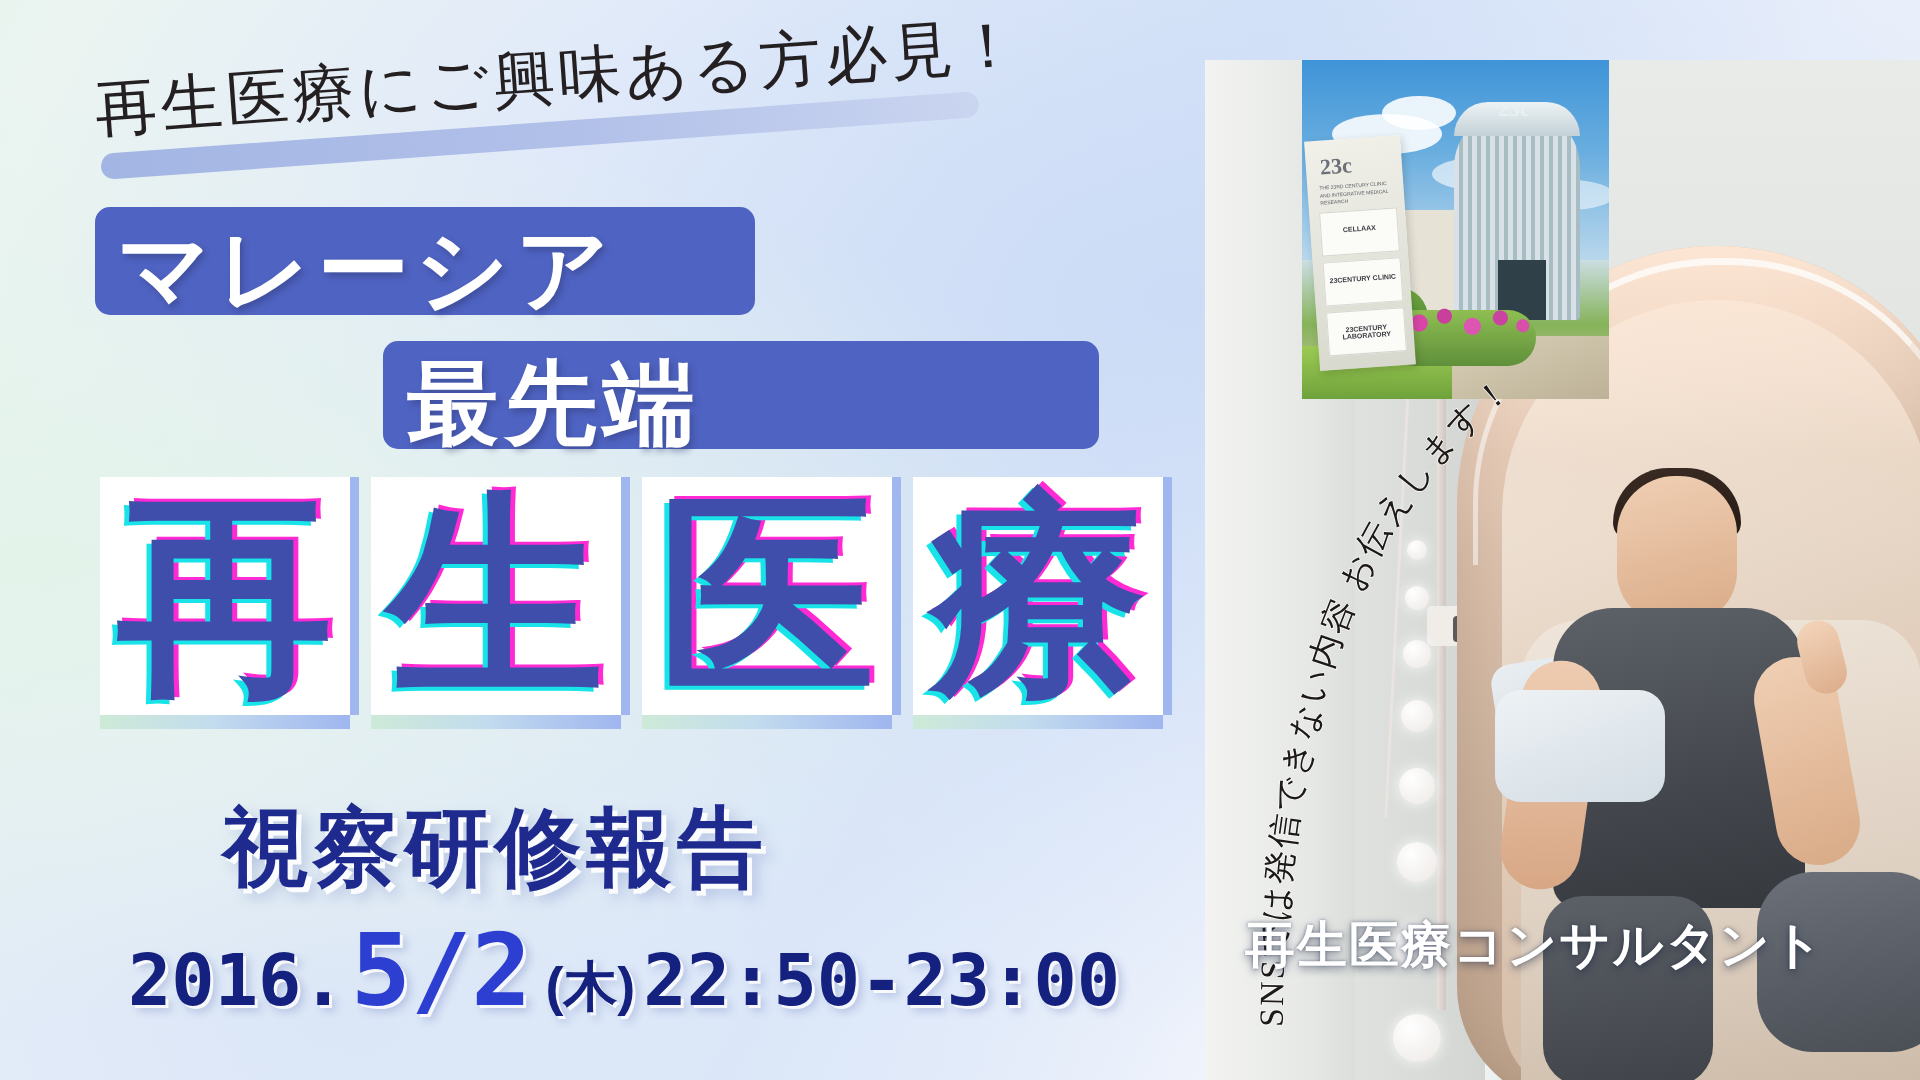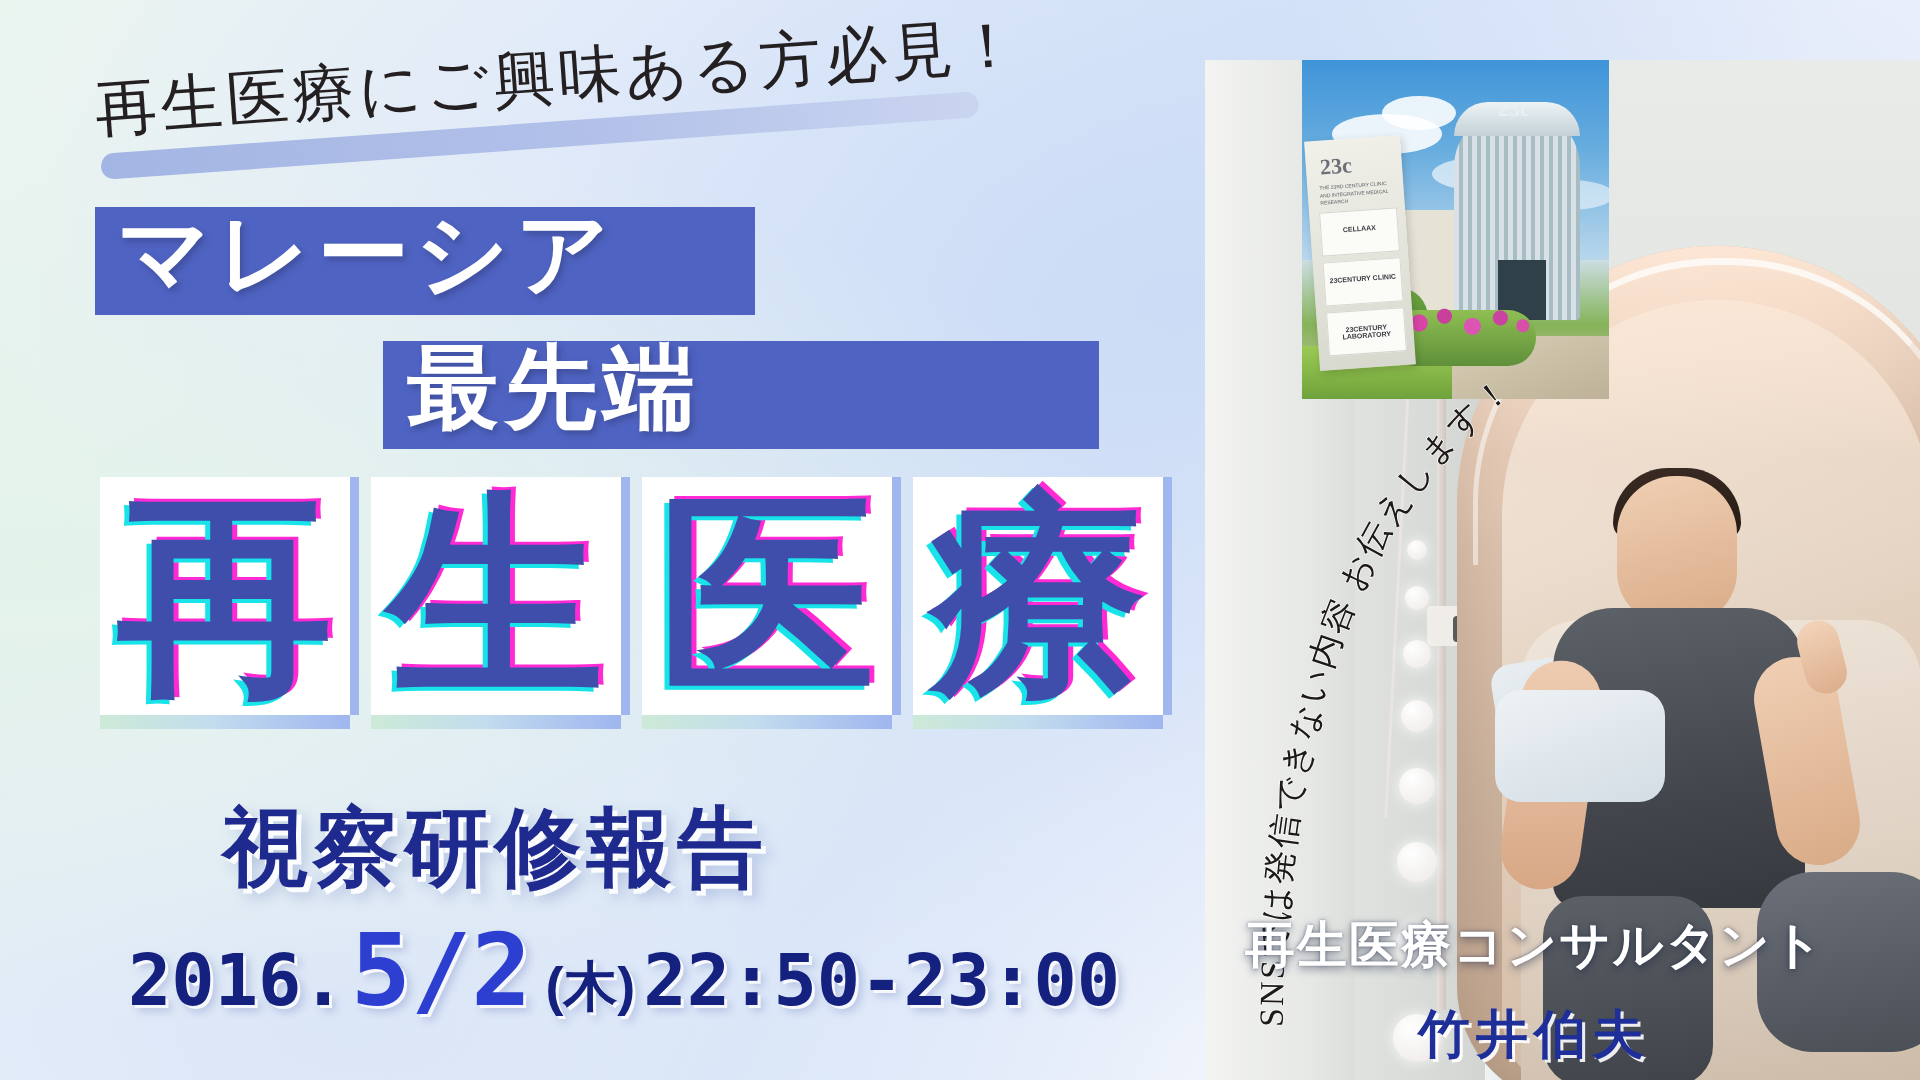--- a/index.html
+++ b/index.html
@@ -30,22 +30,23 @@
   }
   .tagline{
     position:absolute;left:0;top:0;white-space:nowrap;
     font-family:"Liberation Serif","DejaVu Serif",serif;
     font-size:62px;color:#241f20;letter-spacing:4px;
     transform:rotate(-4.1deg);transform-origin:left center;
   }
 
   
   .band{
-    position:absolute;background:#4f63c2;display:flex;align-items:flex-start;
+    position:absolute;background:#4f63c2;display:flex;align-items:flex-end;
     box-sizing:border-box;
+    border-radius:15px;
   }
   .band span{
     color:#ffffff;font-weight:700;font-size:92px;letter-spacing:6px;line-height:1;
     text-shadow:3px 4px 6px rgba(40,50,100,.38);
     font-family:"Liberation Sans","DejaVu Sans",sans-serif;
   }
   #band-malaysia{left:95px;top:207px;width:660px;height:108px;padding-left:22px;}
   #band-cutting{left:383px;top:341px;width:716px;height:108px;padding-left:24px;}
 
   
@@ -352,15 +353,14 @@
   <svg id="curve" viewBox="0 0 715 1020">
     <defs>
       <path id="arcpath" d="M 78,990 C 74,690 150,430 330,320 C 470,236 610,280 705,330" fill="none"></path>
     </defs>
     <text>
       <textPath href="#arcpath" startOffset="2%">SNSでは発信できない内容 お伝えします！</textPath>
     </text>
   </svg>
 
   <div id="consult-role">再生医療コンサルタント</div>
-  <div id="consult-name">竹井伯夫</div>
 
 </div>
 
 </body></html>

